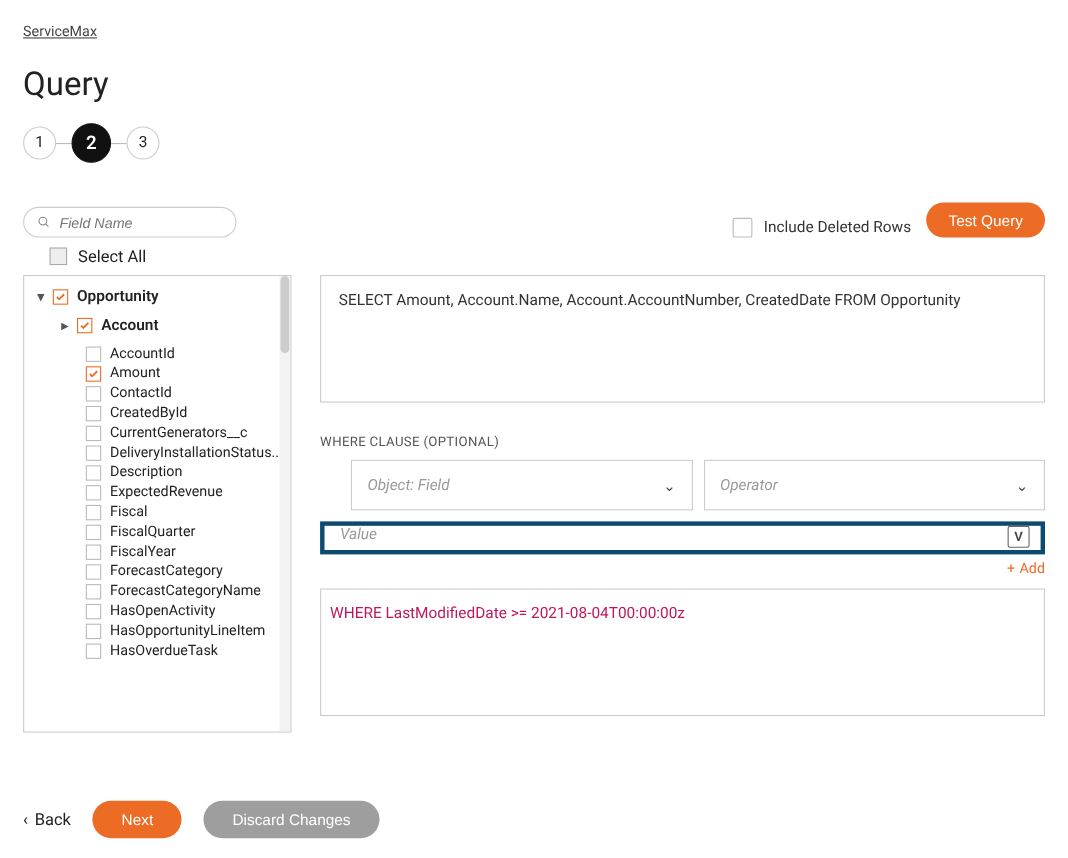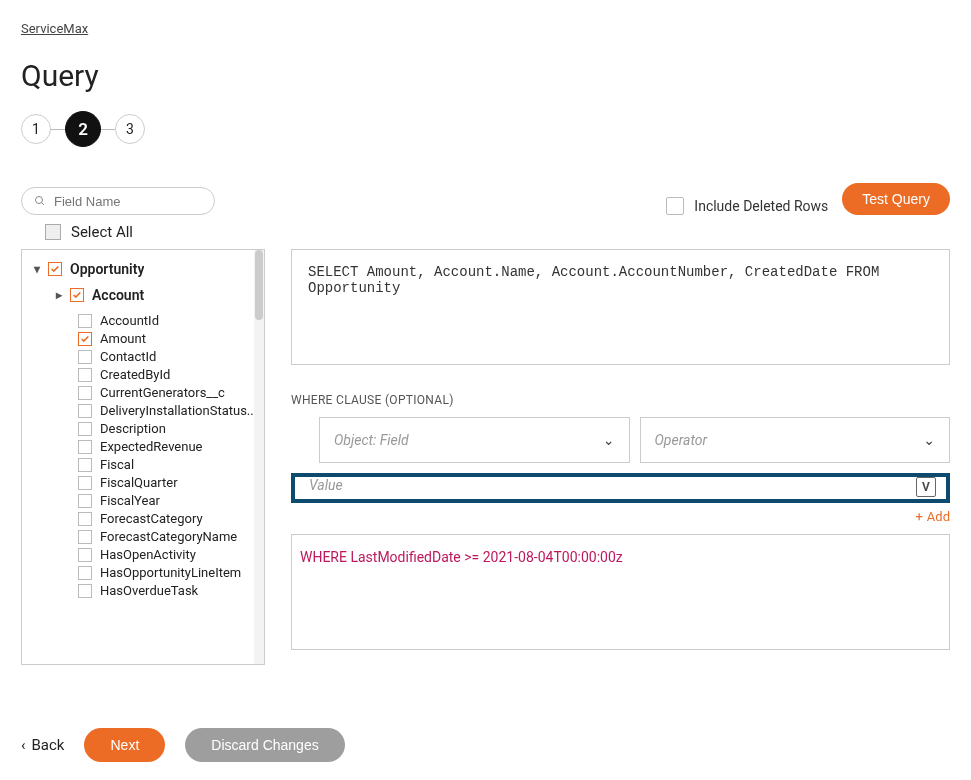--- a/index.html
+++ b/index.html
@@ -35,21 +35,21 @@
 .step-conn { width: 14px; height: 1px; background: #bbb; }
 .section-title { font-size: 20px; font-weight: 600; color: #222; margin-bottom: 20px; }
 
 .search-row { margin-bottom: 8px; display:flex; justify-content:space-between; align-items:flex-end; }
 .search-box {
   display: flex; align-items: center;
   border: 1px solid #ccc; border-radius: 16px;
   padding: 4px 12px; width: 194px; height: 28px; background: #fff;
 }
 .search-box input {
-  border: none; outline: none; font-size: 13px; color: #999; width: 100%;
+  border: none; outline: none; font-size: 13px; font-style: italic; color: #999; width: 100%;
   background: transparent;
 }
 .search-icon { margin-right: 8px; color: #888; }
 
 .right-controls { display:flex; align-items:flex-end; gap:14px; }
 .include-deleted { display:flex; align-items:center; font-size:14px; color:#333; }
 .include-deleted .cb { width:18px; height:18px; border:1px solid #bbb; border-radius:2px; margin-right:10px; background:#fff; }
 .btn {
   border: none; border-radius: 18px; padding: 8px 20px; font-size: 14px; cursor: pointer;
 }
@@ -72,21 +72,21 @@
 .chk { width:14px; height:14px; border:1px solid #bbb; background:#fff; margin-right:8px; display:inline-flex; align-items:center; justify-content:center; flex-shrink:0;}
 .chk.on { border-color:#ec6c26; }
 .chk.on svg path { stroke:#ec6c26; }
 .lbl { white-space:nowrap; overflow:hidden; text-overflow:ellipsis; max-width:160px; }
 .tree-children { margin-left: 22px; }
 .tree-leaves { margin-left: 46px; }
 
 .right-col { flex:1; min-width:0; }
 .sql-box {
   width:100%; border:1px solid #ccc; min-height:116px; padding:14px 16px;
-  font-size:14px; color:#333; background:#fff; margin-bottom:28px; white-space:pre-wrap;font-family:Liberation Mono, monospace;
+  font-size:14px; color:#333; background:#fff; margin-bottom:28px; white-space:pre-wrap;
 }
 .where-label { font-size:12px; color:#555; letter-spacing:0.3px; margin-bottom:10px; }
 .where-row { display:flex; gap:10px; margin-bottom:10px;padding-left:28px; }
 .select-box {
   flex:1; border:1px solid #ccc; height:46px; display:flex; align-items:center; justify-content:space-between;
   padding:0 14px; font-size:14px; color:#999; font-style:italic; background:#fff;
 }
 .chev { font-style:normal; color:#444; font-size:14px;}
 .value-box {
   border:4px solid #0c4a6e; height:30px; display:flex; align-items:flex-start; justify-content:space-between;

